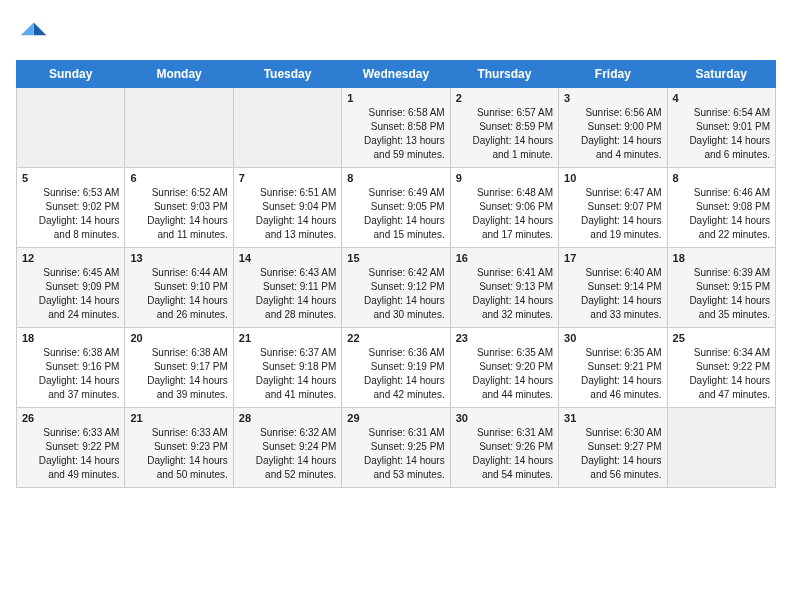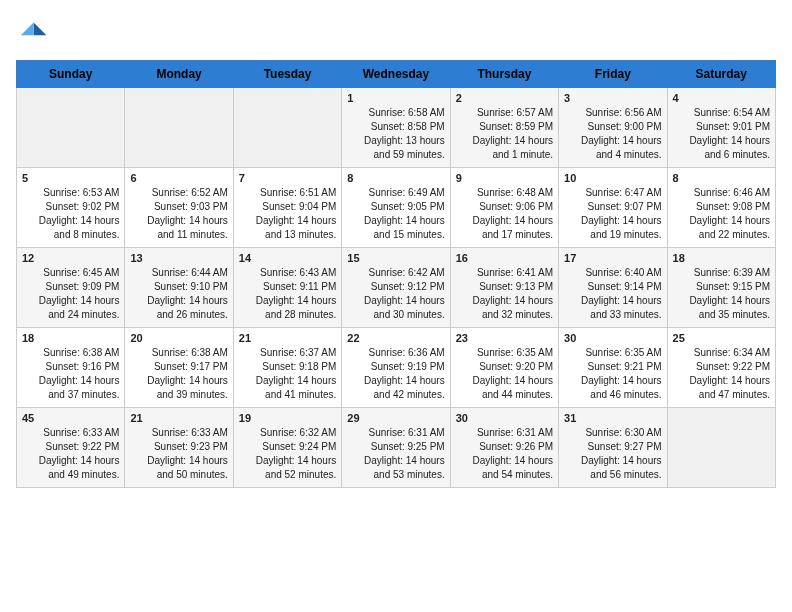--- a/index.html
+++ b/index.html
@@ -52,21 +52,21 @@
       font-size: 16px;
       color: #555;
     }
     table {
       width: 100%;
       border-collapse: collapse;
       table-layout: fixed;
     }
     thead tr th {
       background-color: #2d7dd2;
-      color: #000000;
+      color: #ffffff;
       font-size: 12px;
       font-weight: bold;
       padding: 6px 4px;
       text-align: center;
       border: 1px solid #2d7dd2;
     }
     tbody tr td {
       border: 1px solid #ccc;
       vertical-align: top;
       padding: 4px 5px;
@@ -234,29 +234,29 @@
           <span class="day-num">30</span>
           <div class="cell-content">Sunrise: 6:35 AM<br>Sunset: 9:21 PM<br>Daylight: 14 hours and 46 minutes.</div>
         </td>
         <td>
           <span class="day-num">25</span>
           <div class="cell-content">Sunrise: 6:34 AM<br>Sunset: 9:22 PM<br>Daylight: 14 hours and 47 minutes.</div>
         </td>
       </tr>
       <tr>
         <td>
-          <span class="day-num">45</span>
+          <span class="day-num">26</span>
           <div class="cell-content">Sunrise: 6:33 AM<br>Sunset: 9:22 PM<br>Daylight: 14 hours and 49 minutes.</div>
         </td>
         <td>
           <span class="day-num">21</span>
           <div class="cell-content">Sunrise: 6:33 AM<br>Sunset: 9:23 PM<br>Daylight: 14 hours and 50 minutes.</div>
         </td>
         <td>
-          <span class="day-num">19</span>
+          <span class="day-num">28</span>
           <div class="cell-content">Sunrise: 6:32 AM<br>Sunset: 9:24 PM<br>Daylight: 14 hours and 52 minutes.</div>
         </td>
         <td>
           <span class="day-num">29</span>
           <div class="cell-content">Sunrise: 6:31 AM<br>Sunset: 9:25 PM<br>Daylight: 14 hours and 53 minutes.</div>
         </td>
         <td>
           <span class="day-num">30</span>
           <div class="cell-content">Sunrise: 6:31 AM<br>Sunset: 9:26 PM<br>Daylight: 14 hours and 54 minutes.</div>
         </td>

